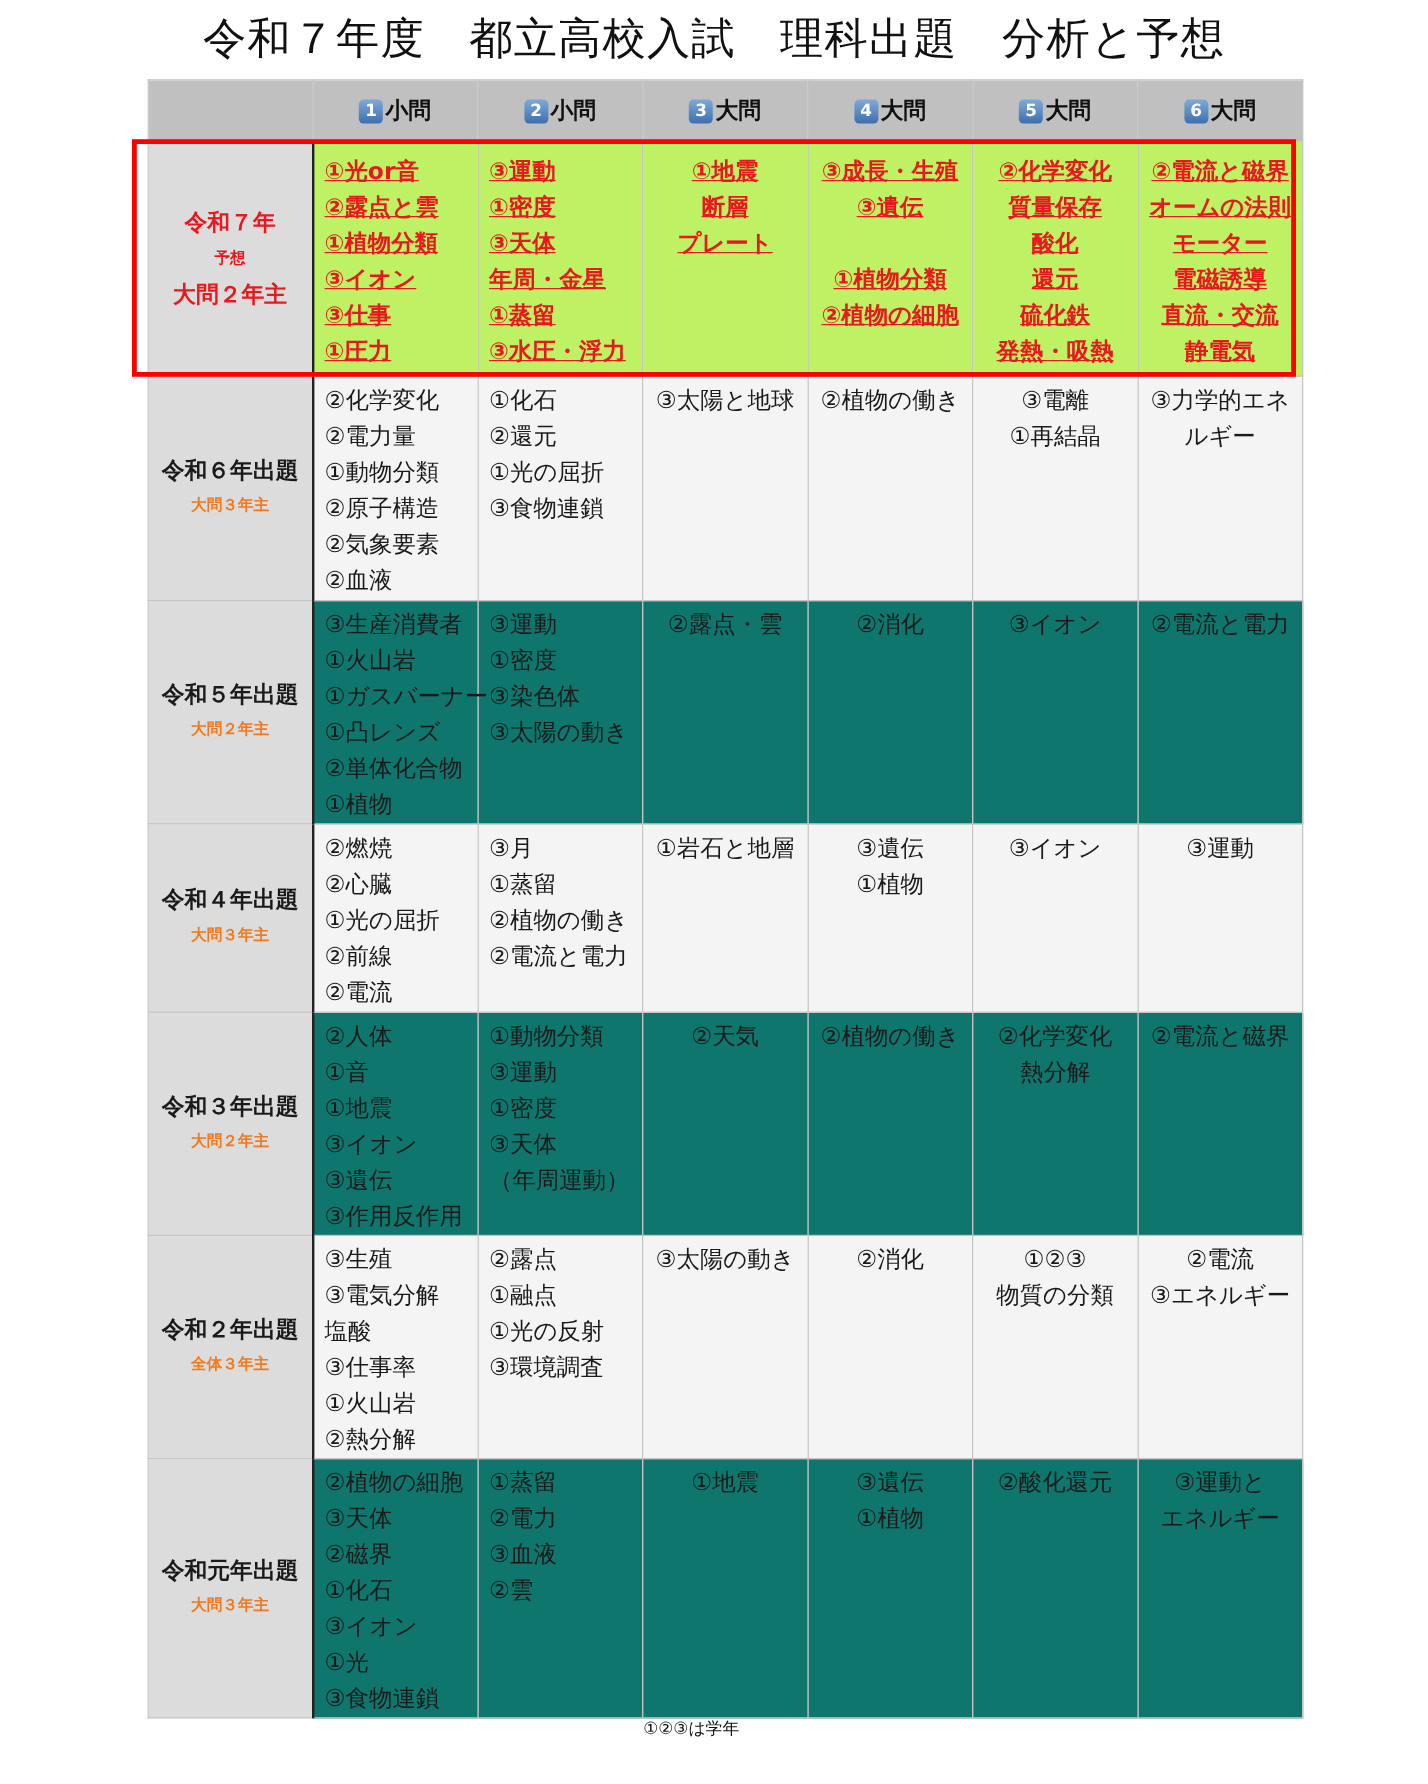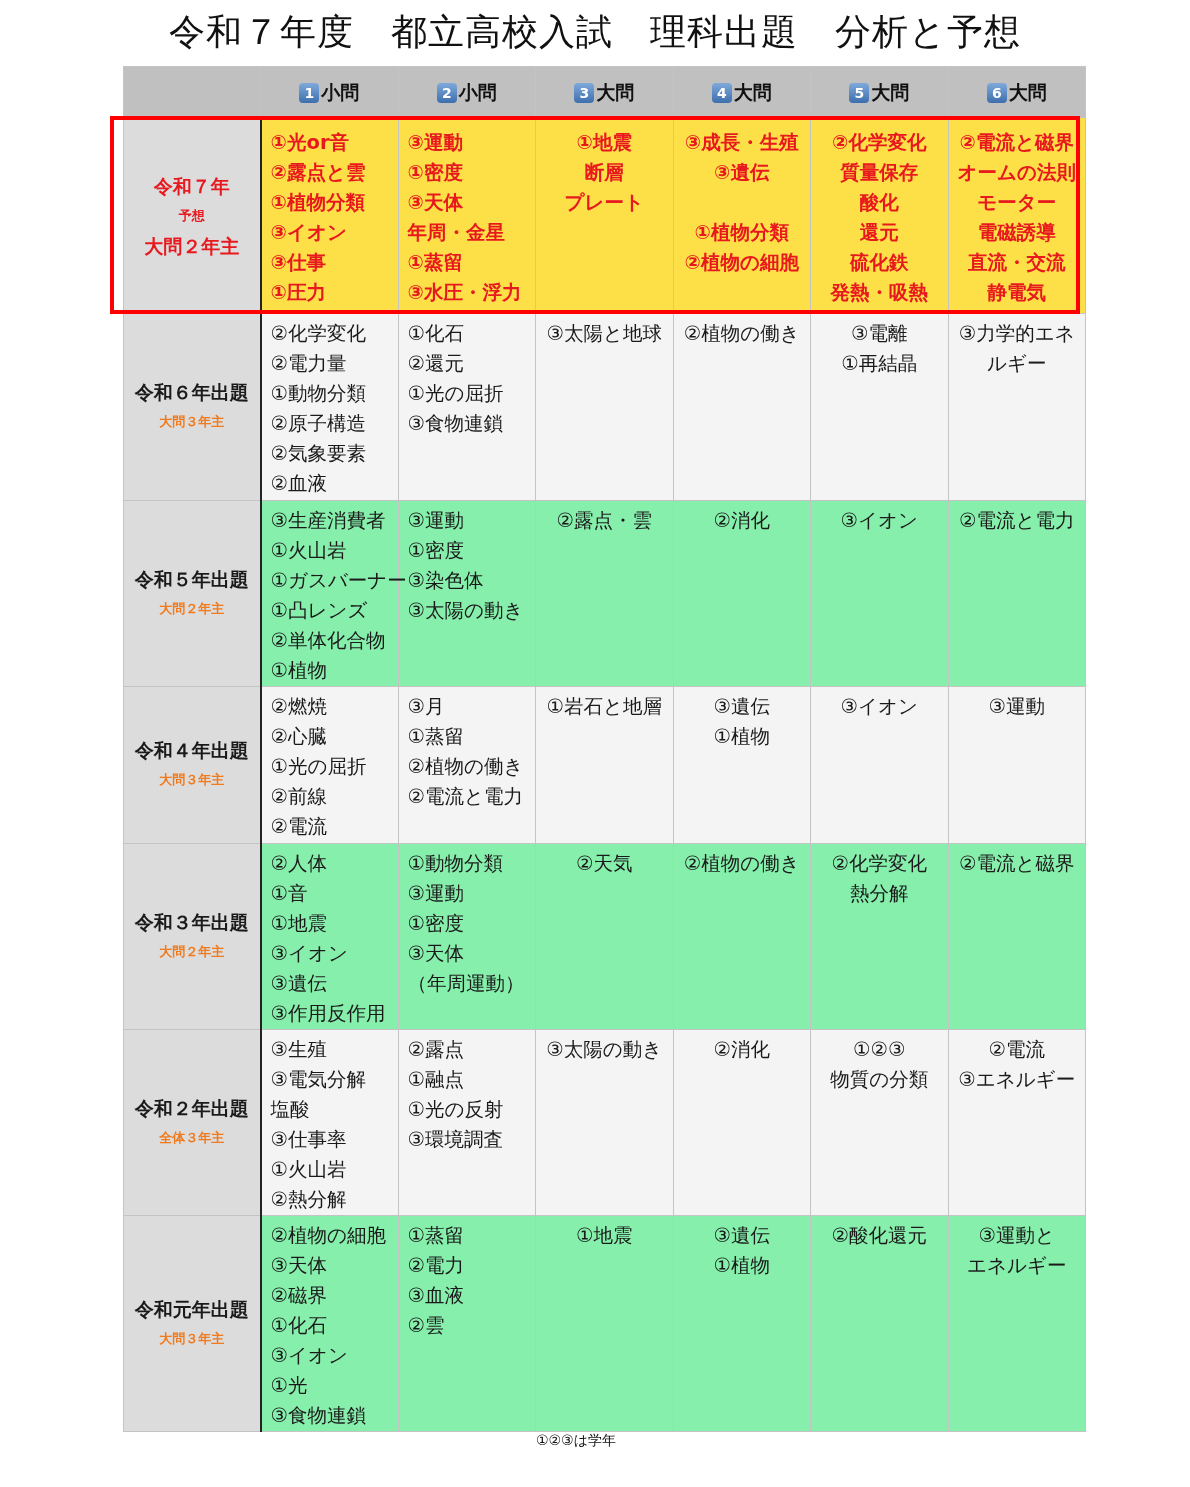--- a/index.html
+++ b/index.html
@@ -41,23 +41,23 @@
   .rowlabel {
     background: #dcdcdc; text-align: center; vertical-align: middle !important;
     font-weight: bold; border-right: 2px solid #222 !important;
   }
   .rowlabel .l1 { display: block; color: #1a1a1a; font-size: 19px; line-height: 30px; }
   .rowlabel .l2 { display: block; color: #f07a1e; font-size: 13px; line-height: 30px; }
   .cell { padding: 5px 0 0 9px !important; white-space: pre; }
   .cell.center { text-align: center; padding-left: 0 !important; }
   .cell .line { display: block; height: 30px; }
   tr.shade td.cell { background: #f4f4f4; }
-  tr.plain td.cell { background: #86efac; }
+  tr.plain td.cell { background: #0f766e; }
   tr.predict td { color: #e8191e; font-weight: bold; }
-  tr.predict td.cell { background: #fde047; padding-top: 10px !important; }
+  tr.predict td.cell { background: #bef264; padding-top: 10px !important; text-decoration: underline; }
   tr.predict .rowlabel .l1, tr.predict .rowlabel .l2, tr.predict .rowlabel .l3 { color: #e8191e; }
   .rowlabel .l3 { display: block; font-size: 19px; line-height: 30px; }
   .redbox {
     position: absolute; left: 110px; top: 116px; width: 962px; height: 190px;
     border: 4px solid #ff0000; pointer-events: none;
   }
   .footnote {
     position: absolute; left: 536px; top: 1432px; font-size: 14px; color: #111;
   }
 </style>

